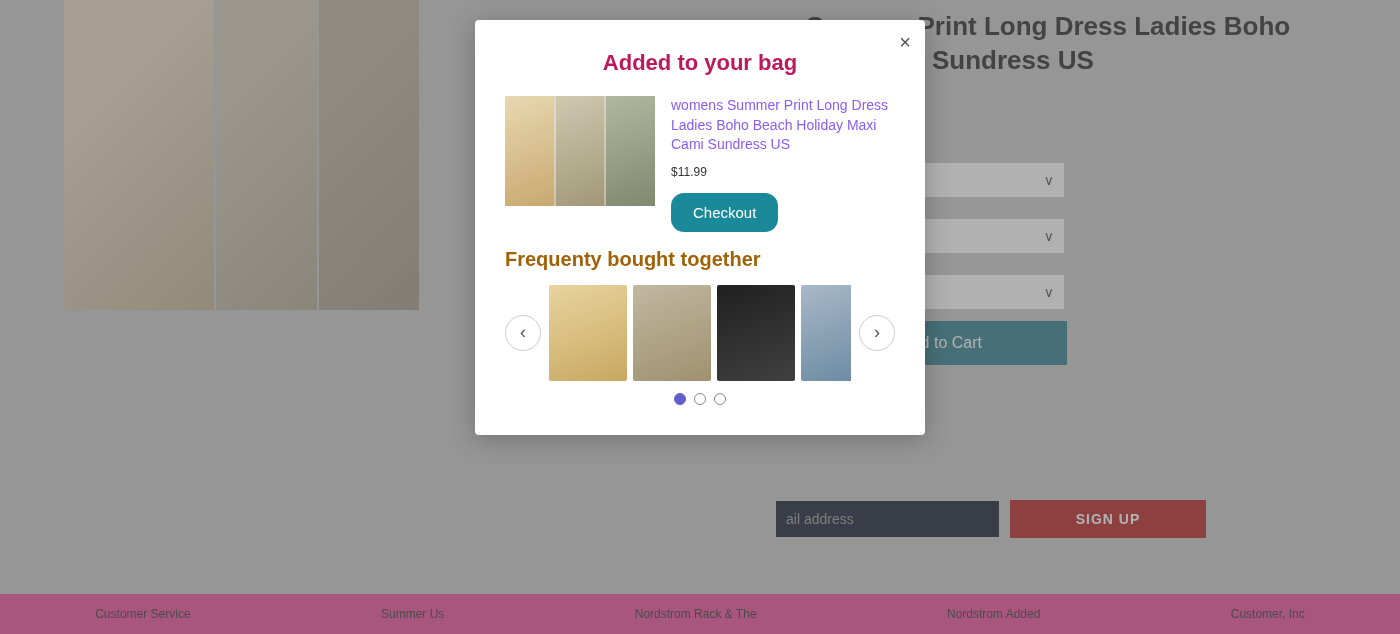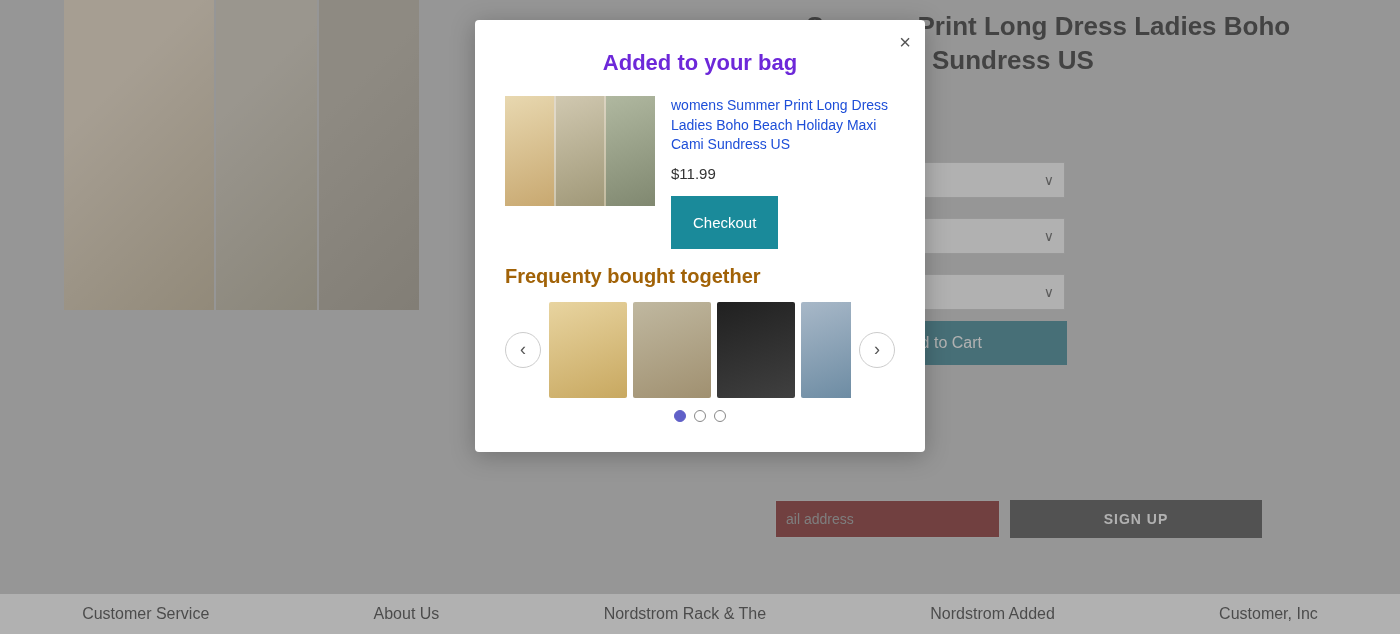--- a/index.html
+++ b/index.html
@@ -95,35 +95,35 @@
       justify-content: center;
     }
 
     
     .email-input {
       position: absolute;
       top: 500px;
       left: 775px;
       width: 225px;
       height: 38px;
-      background: #7f1d1d;
+      background: #0f172a;
       border: 1px solid #ccc;
       padding: 0 10px;
       font-size: 14px;
       color: #999;
       display: flex;
       align-items: center;
     }
     .signup-btn {
       position: absolute;
       top: 500px;
       left: 1010px;
-      width: 252px;
+      width: 196px;
       height: 38px;
-      background: #404040;
+      background: #b91c1c;
       color: #fff;
       border: none;
       font-size: 14px;
       font-weight: bold;
       letter-spacing: 1px;
       cursor: pointer;
       display: flex;
       align-items: center;
       justify-content: center;
     }
@@ -131,22 +131,22 @@
     
     .footer-labels {
       position: absolute;
       bottom: 0;
       left: 0;
       width: 1400px;
       height: 40px;
       display: flex;
       align-items: center;
       justify-content: space-around;
-      background: #ffffff;
-      font-size: 16px;
+      background: #ec4899;
+      font-size: 12px;
       color: #333;
     }
 
     
     .modal-overlay {
       position: absolute;
       top: 0; left: 0;
       width: 1400px;
       height: 634px;
       background: rgba(100,100,100,0.5);
@@ -176,21 +176,21 @@
       background: none;
       border: none;
       line-height: 1;
     }
 
     .modal-title {
       text-align: center;
       font-size: 22px;
       font-weight: bold;
       margin-bottom: 20px;
-      color: #6d28d9;
+      color: #be185d;
     }
 
     .modal-product-row {
       display: flex;
       gap: 16px;
       margin-bottom: 16px;
     }
 
     .modal-product-thumb {
       width: 150px;
@@ -212,37 +212,37 @@
     }
     .thumb-col.c1 { background: linear-gradient(160deg, #e8d8b0, #c8a870); }
     .thumb-col.c2 { background: linear-gradient(160deg, #d0c8b0, #a09878); }
     .thumb-col.c3 { background: linear-gradient(160deg, #b0b8a0, #808870); }
 
     .modal-product-info {
       flex: 1;
     }
     .modal-product-name {
       font-size: 14px;
-      color: #1d4ed8;
+      color: #8b5cf6;
       line-height: 1.4;
       margin-bottom: 10px;
     }
     .modal-product-price {
-      font-size: 15px;
+      font-size: 12px;
       color: #333;
       margin-bottom: 14px;
     }
     .checkout-btn {
       background: #1a8a9a;
       color: #fff;
       border: none;
-      padding: 18px 22px;
+      padding: 11px 22px;
       font-size: 15px;
       cursor: pointer;
-      border-radius: 0;
+      border-radius: 13px;
     }
 
     .frequently-title {
       font-size: 20px;
       font-weight: bold;
       color: #a16207;
       margin-bottom: 14px;
     }
 
     .carousel-wrapper {
@@ -329,21 +329,21 @@
 
   <button class="add-to-cart-btn">Add to Cart</button>
 
   <div class="email-input">
     <span>ail address</span>
   </div>
   <button class="signup-btn">SIGN UP</button>
 
   <div class="footer-labels">
     <span>Customer Service</span>
-    <span>About Us</span>
+    <span>Summer Us</span>
     <span>Nordstrom Rack &amp; The</span>
     <span>Nordstrom Added</span>
     <span>Customer, Inc</span>
   </div>
 </div>
 
 <div class="modal-overlay">
   <div class="modal">
 
     <button class="modal-close">×</button>

